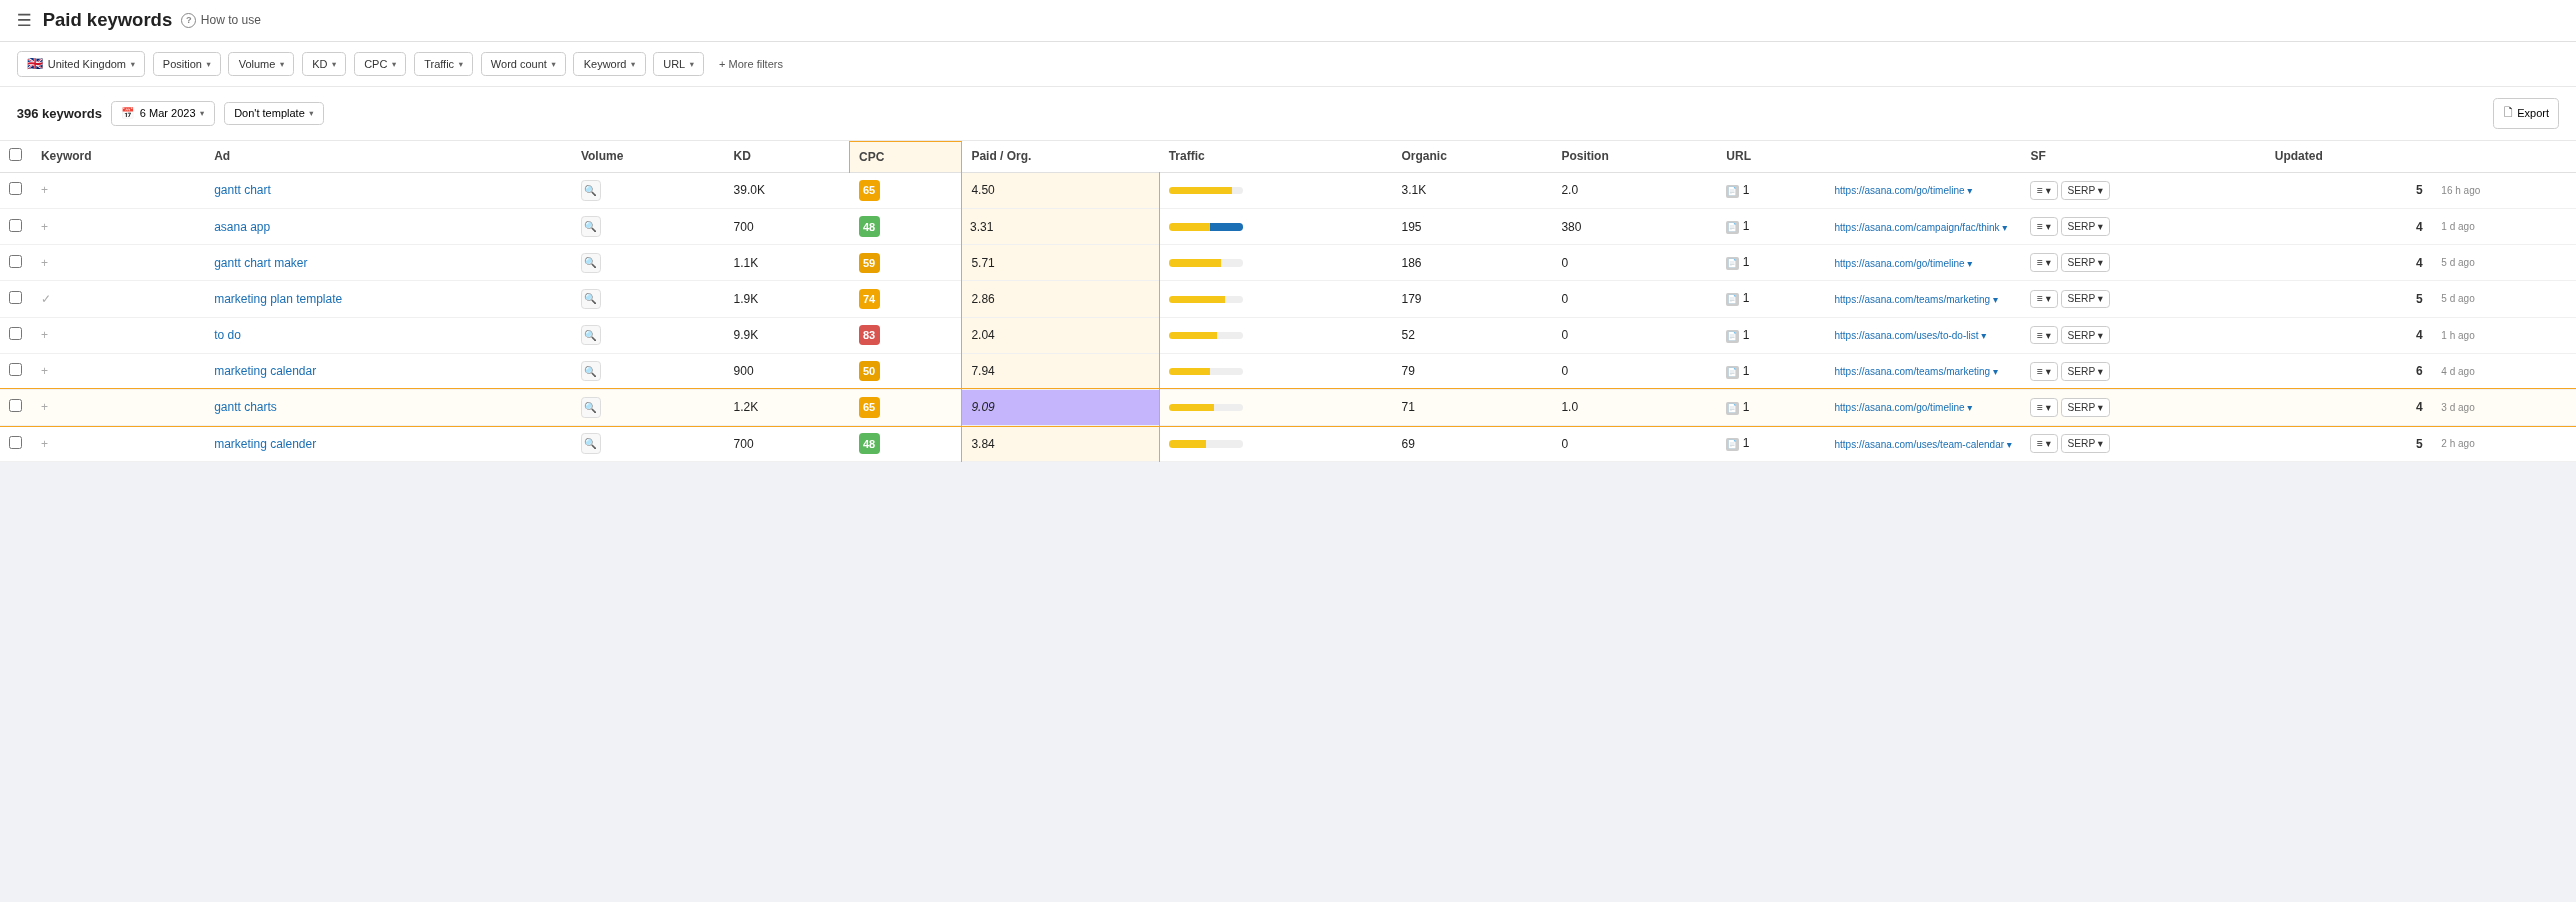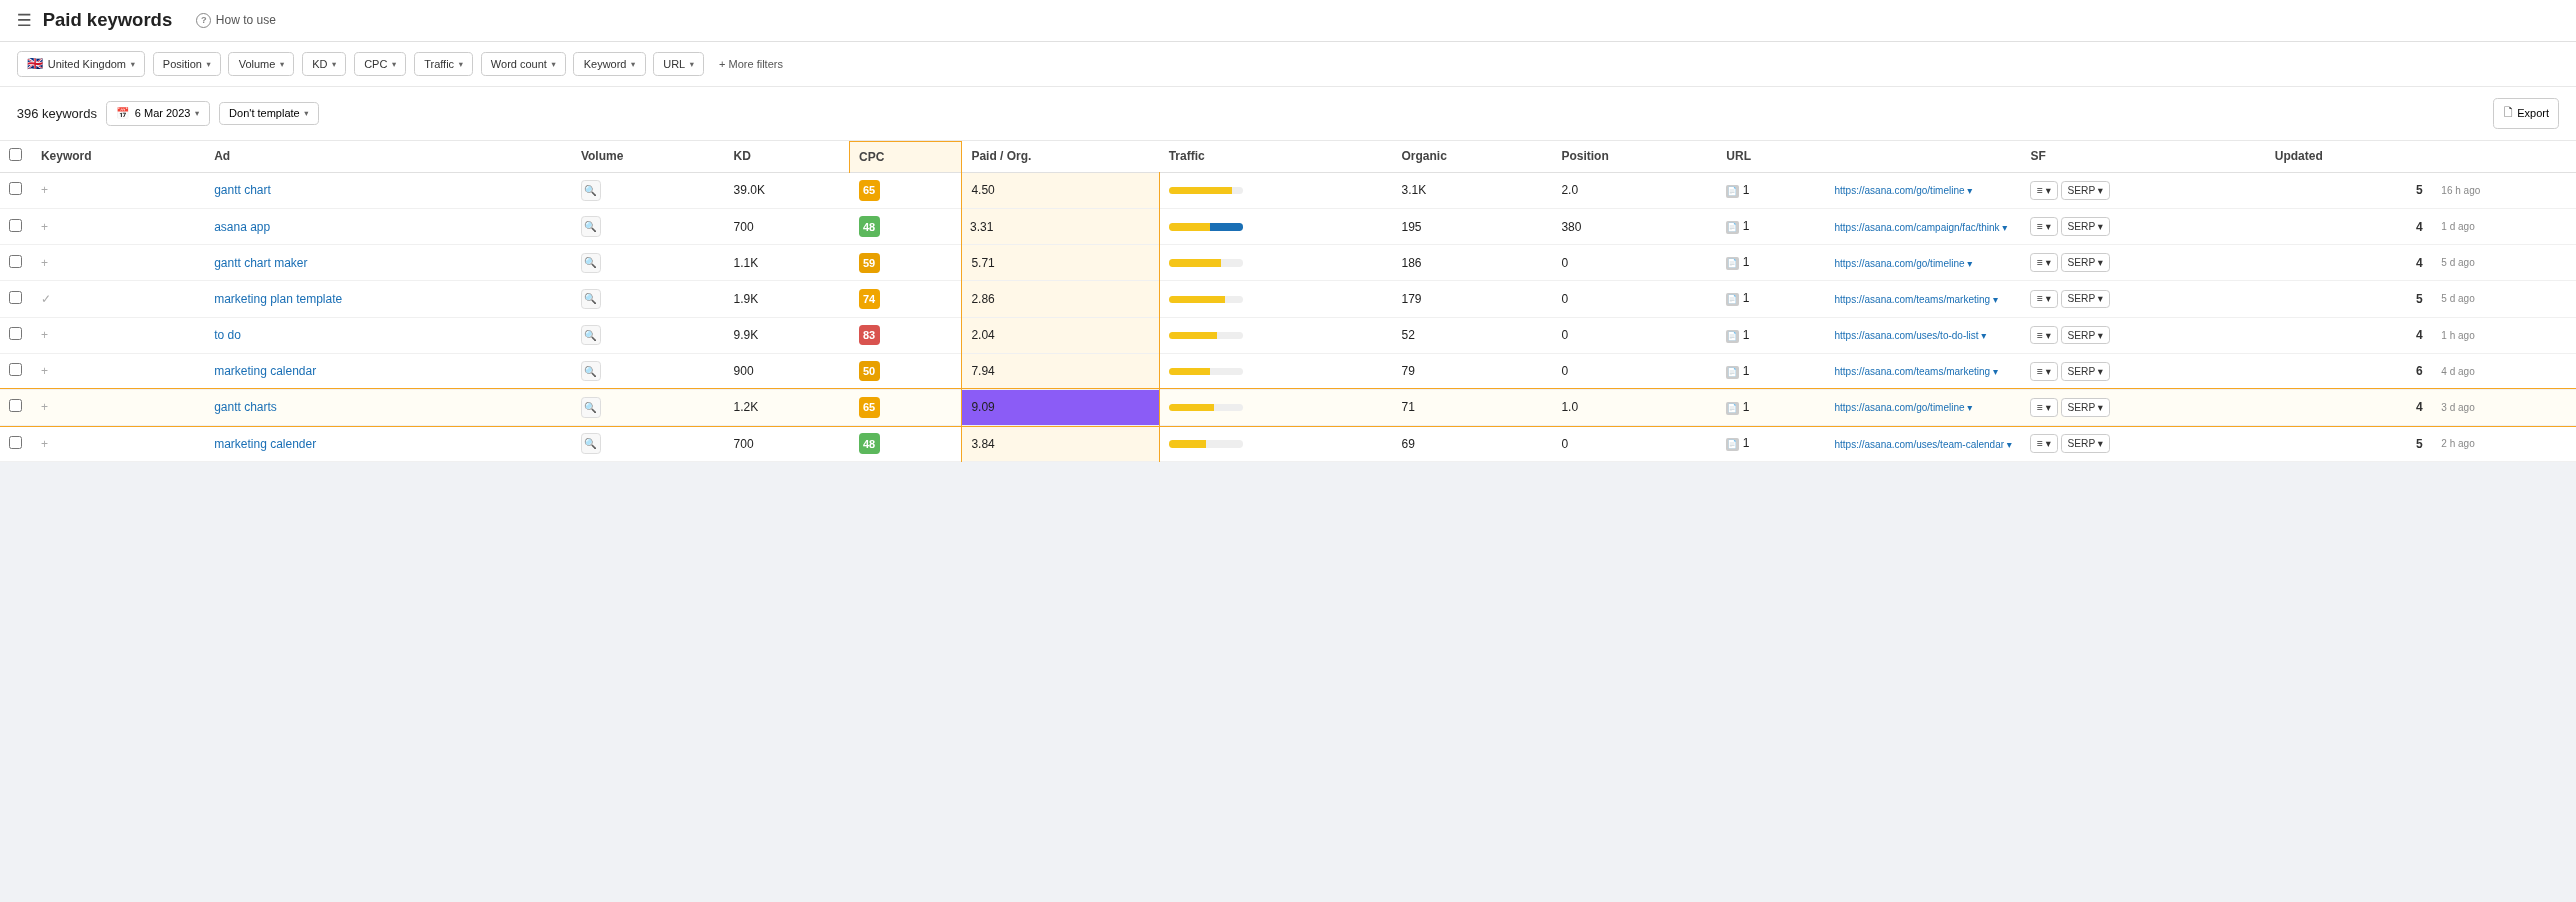--- a/index.html
+++ b/index.html
@@ -1,33 +1,33 @@
 <!DOCTYPE html>
 <html style="font-size:15px"><head>
   <meta charset="utf-8">
   <style>
     * { box-sizing: border-box; margin: 0; padding: 0; }
     body { font-family: -apple-system, BlinkMacSystemFont, 'Segoe UI', Arial, sans-serif; font-size: 12px; background: #f0f2f5; color: #222; }
 
     .header { display: flex; align-items: center; padding: 9.3px 16.7px; background: #fff; border-bottom: 0.9px solid #e0e0e0; }
     .hamburger { font-size: 16.7px; margin-right: 11px; cursor: pointer; color: #555; }
-    .page-title { font-size: 18.5px; font-weight: 700; margin-right: 24px; }
+    .page-title { font-size: 18.5px; font-weight: 700; margin-right: 9px; }
     .how-to-use { display: flex; align-items: center; gap: 4.6px; color: #555; font-size: 12px; cursor: pointer; }
     .how-to-use .help-icon { display: inline-flex; align-items: center; justify-content: center; width: 15px; height: 15px; border-radius: 50%; border: 1.9px solid #888; font-size: 9.3px; font-weight: bold; color: #888; }
 
     .filters-bar { display: flex; align-items: center; gap: 7.4px; padding: 9.3px 16.7px; background: #fff; border-bottom: 0.9px solid #e8e8e8; flex-wrap: wrap; }
     .filter-btn { display: flex; align-items: center; gap: 4.6px; border: 0.9px solid #ccc; border-radius: 4.6px; padding: 4.6px 9.3px; background: #fff; font-size: 11px; cursor: pointer; color: #333; white-space: nowrap; }
     .filter-btn .flag { font-size: 13px; }
     .filter-btn .chevron { font-size: 8.3px; color: #666; }
     .more-filters { display: flex; align-items: center; gap: 3.7px; color: #555; font-size: 11px; cursor: pointer; padding: 4.6px 7.4px; }
 
     .table-section { background: #fff; margin: 0; }
     .table-controls { display: flex; align-items: center; justify-content: space-between; padding: 11px 16.7px; border-bottom: 0.9px solid #e8e8e8; }
     .table-controls-left { display: flex; align-items: center; gap: 9.3px; }
-    .keyword-count { font-weight: 400; font-size: 13px; }
+    .keyword-count { font-weight: 700; font-size: 13px; }
     .date-btn { display: flex; align-items: center; gap: 4.6px; border: 0.9px solid #ccc; border-radius: 4.6px; padding: 4.6px 9.3px; background: #fff; font-size: 11px; cursor: pointer; }
     .compare-btn { display: flex; align-items: center; gap: 4.6px; border: 0.9px solid #ccc; border-radius: 4.6px; padding: 4.6px 9.3px; background: #fff; font-size: 11px; cursor: pointer; }
     .export-btn { display: flex; align-items: center; gap: 4.6px; border: 0.9px solid #ccc; border-radius: 4.6px; padding: 4.6px 9.3px; background: #fff; font-size: 11px; cursor: pointer; font-weight: 500; }
 
     table { width: 100%; border-collapse: collapse; font-size: 12px; }
     thead tr { border-bottom: 1.9px solid #e0e0e0; }
     thead th { padding: 7.4px 9.3px; text-align: left; font-weight: 600; color: #444; white-space: nowrap; background: #fff; }
     tbody tr { border-bottom: 0.9px solid #f0f0f0; }
     tbody td { padding: 7.4px 9.3px; vertical-align: middle; white-space: nowrap; }
     .keyword-link { color: #1a6fb5; text-decoration: none; cursor: pointer; }
@@ -354,21 +354,21 @@
     <td>
       <a class="keyword-link">gantt charts</a>
     </td>
     <td>
       <span class="search-icon-btn">🔍</span>
     </td>
     <td>1.2K</td>
     <td>
       <span class="kd-badge kd-orange">65</span>
     </td>
-    <td style="border-left:1.9px solid #f5a623;border-right:1.9px solid #f5a623;background:#8b5cf6;">9.09</td>
+    <td style="border-left:1.9px solid #f5a623;border-right:1.9px solid #f5a623;background:#c4b5fd;font-style:italic;">9.09</td>
     <td><div style="display:inline-flex;width:74px;height:7.4px;border-radius:3.7px;overflow:hidden;background:#eee">
       <div style="width:60%;height:100%;background:#f5c518;"></div>
     </div></td>
     <td>71</td>
     <td>1.0</td>
     <td>
       <span class="page-icon">📄</span>
       <span>1</span>
     </td>
     <td>

